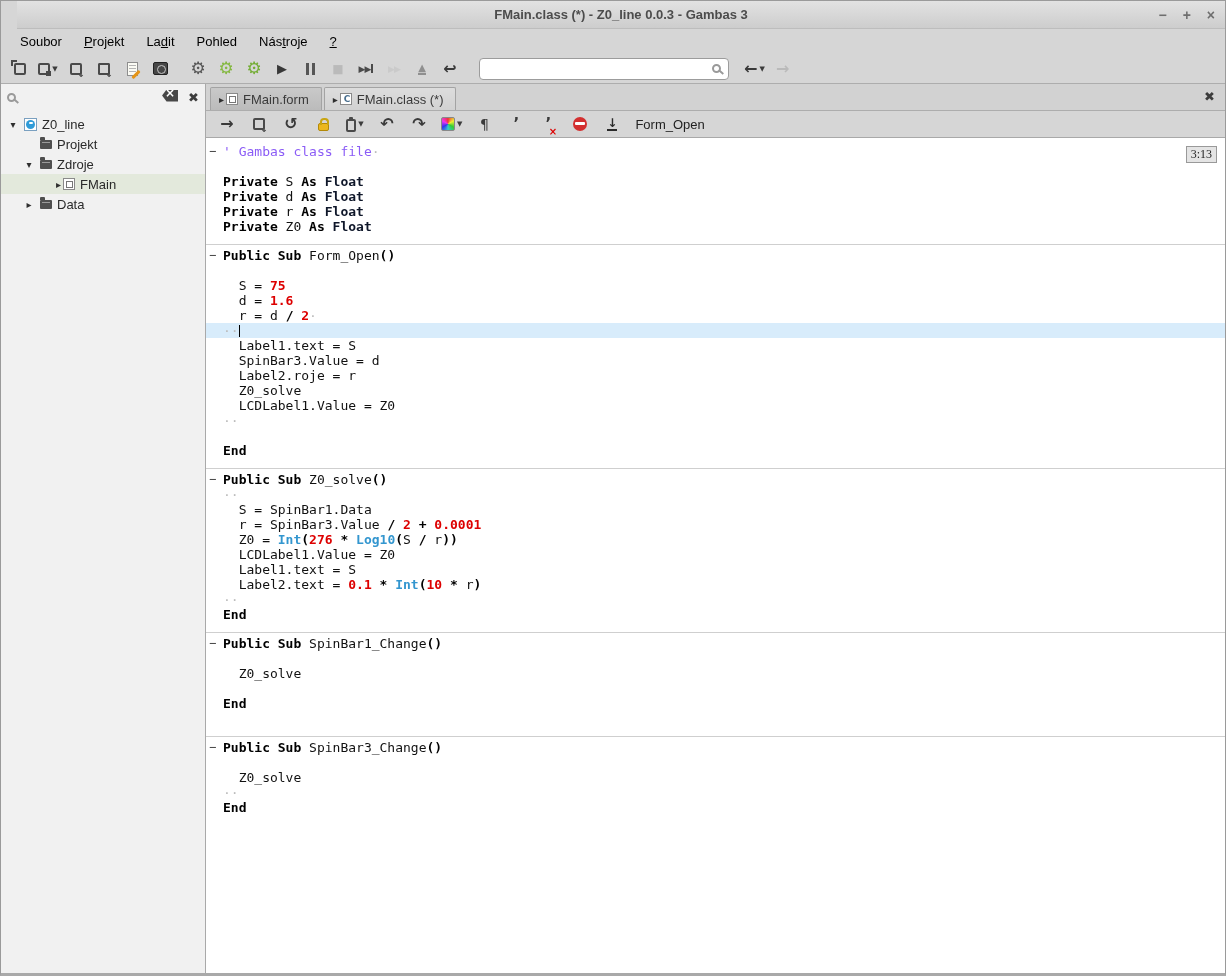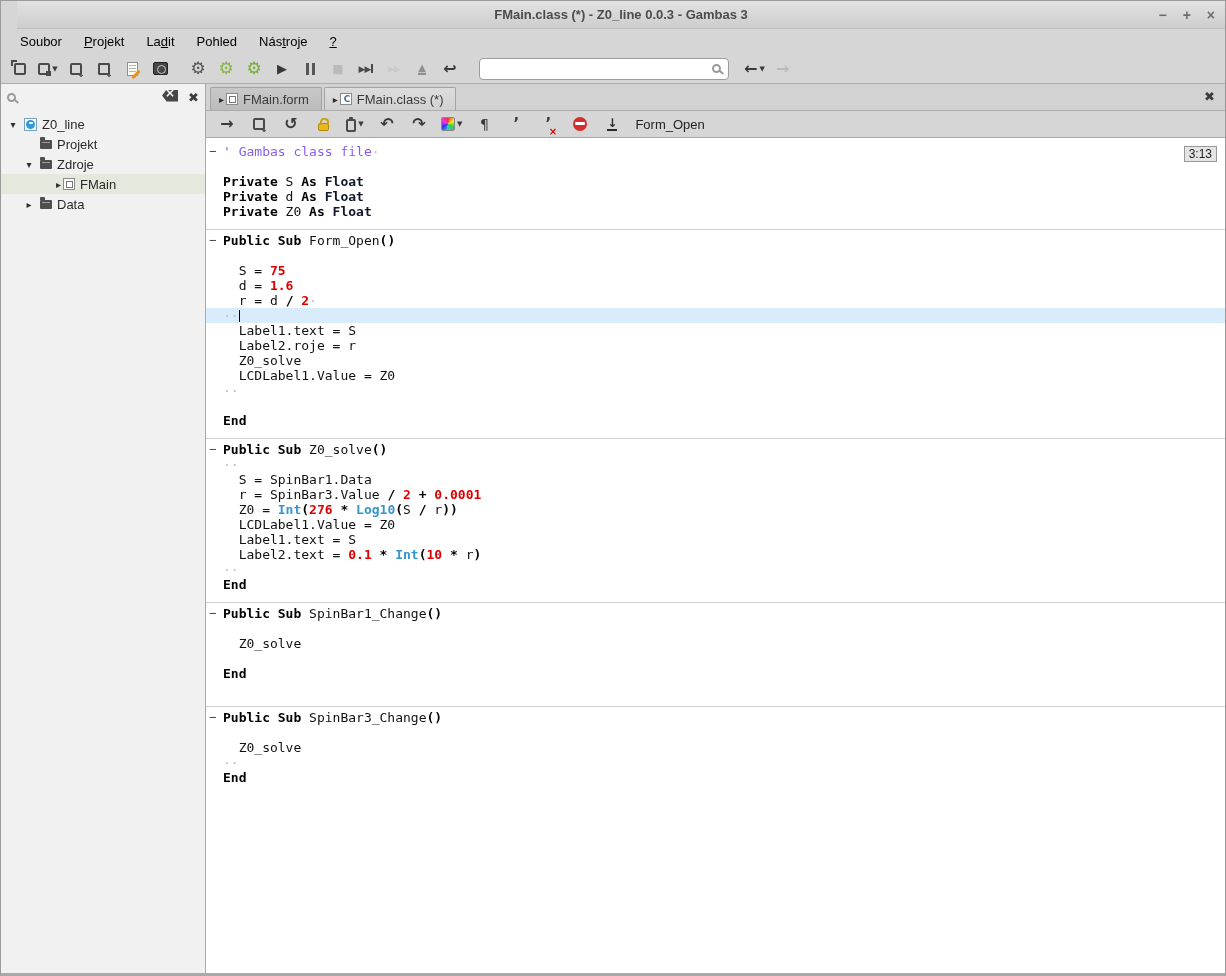--- a/index.html
+++ b/index.html
@@ -99,21 +99,21 @@
   .tab.inactive { background:linear-gradient(#c9c9c9,#bbbbbb); }
   .tab.active { background:linear-gradient(#dddddd,#d2d2d2); }
   .tabclose { position:absolute; right:10px; top:5px; }
 
   
   .edtoolbar { height:27px; flex:0 0 27px; background:#d6d6d6; border-bottom:1px solid #a9a9a9; display:flex; align-items:center; padding:0 8px; gap:6px; }
   .proclabel { margin-left:4px; color:#222; }
 
   
   .editor { flex:1; background:#fff; position:relative; overflow:hidden; font-family:"DejaVu Sans Mono", monospace; font-size:13px; }
-  .badge { position:absolute; top:8px; right:8px; background:#e4e4e4; border:1px solid #999; padding:0 4px; font-family:Liberation Sans, sans-serif; font-size:12px; color:#222; z-index:5; }
+  .badge { position:absolute; top:8px; right:8px; background:#e4e4e4; border:1px solid #999; padding:0 4px; font-family:Liberation Serif, serif; font-size:12px; color:#222; z-index:5; }
   .sec { border-top:1px solid #cfcfcf; padding:3px 0 10px 0; }
   .sec:first-child { border-top:none; padding-top:6px; }
   .cl { height:15px; line-height:15px; display:flex; white-space:pre; }
   .gut { width:17px; flex:0 0 17px; text-align:left; padding-left:3px; color:#444; font-size:12px; }
   .cl.hl { background:#d8ecfb; }
   .code { flex:1; }
   .caret { display:inline-block; width:1px; height:12px; background:#000; vertical-align:-2px; }
   .pl { color:#111; }
   .kw { color:#000; font-weight:bold; }
   .type { color:#0f172a; font-weight:bold; }
@@ -383,30 +383,32 @@
           <span class="proclabel">Form_Open</span>
         </div>
       <div class="editor" id="editor">
         <div class="badge">3:13</div>
         <div id="codehost">
             <div class="sec">
               <div class="cl"><span class="gut">−</span><span class="code"><span class="cmt">' Gambas class file</span><span class="ws">·</span></span></div>
               <div class="cl"><span class="gut"></span><span class="code"></span></div>
               <div class="cl"><span class="gut"></span><span class="code"><span class="kw">Private</span><span class="pl"> S </span><span class="kw">As</span><span class="pl"> </span><span class="type">Float</span></span></div>
               <div class="cl"><span class="gut"></span><span class="code"><span class="kw">Private</span><span class="pl"> d </span><span class="kw">As</span><span class="pl"> </span><span class="type">Float</span></span></div>
+              <div class="cl"><span class="gut"></span><span class="code"><span class="kw">Private</span><span class="pl"> r </span><span class="kw">As</span><span class="pl"> </span><span class="type">Float</span></span></div>
               <div class="cl"><span class="gut"></span><span class="code"><span class="kw">Private</span><span class="pl"> Z0 </span><span class="kw">As</span><span class="pl"> </span><span class="type">Float</span></span></div>
             </div>
             <div class="sec">
               <div class="cl"><span class="gut">−</span><span class="code"><span class="kw">Public</span><span class="pl"> </span><span class="kw">Sub</span><span class="pl"> Form_Open</span><span class="op">()</span></span></div>
               <div class="cl"><span class="gut"></span><span class="code"></span></div>
               <div class="cl"><span class="gut"></span><span class="code"><span class="pl">  S = </span><span class="num">75</span></span></div>
               <div class="cl"><span class="gut"></span><span class="code"><span class="pl">  d = </span><span class="num">1.6</span></span></div>
               <div class="cl"><span class="gut"></span><span class="code"><span class="pl">  r = d </span><span class="op">/</span><span class="pl"> </span><span class="num">2</span><span class="ws">·</span></span></div>
               <div class="cl hl"><span class="gut"></span><span class="code"><span class="ws">··</span><span class="caret"></span></span></div>
               <div class="cl"><span class="gut"></span><span class="code"><span class="pl">  Label1.text = S</span></span></div>
+              <div class="cl"><span class="gut"></span><span class="code"><span class="pl">  SpinBar3.Value = d</span></span></div>
               <div class="cl"><span class="gut"></span><span class="code"><span class="pl">  Label2.roje = r</span></span></div>
               <div class="cl"><span class="gut"></span><span class="code"><span class="pl">  Z0_solve</span></span></div>
               <div class="cl"><span class="gut"></span><span class="code"><span class="pl">  LCDLabel1.Value = Z0</span></span></div>
               <div class="cl"><span class="gut"></span><span class="code"><span class="ws">··</span></span></div>
               <div class="cl"><span class="gut"></span><span class="code"></span></div>
               <div class="cl"><span class="gut"></span><span class="code"><span class="kw">End</span></span></div>
             </div>
             <div class="sec">
               <div class="cl"><span class="gut">−</span><span class="code"><span class="kw">Public</span><span class="pl"> </span><span class="kw">Sub</span><span class="pl"> Z0_solve</span><span class="op">()</span></span></div>
               <div class="cl"><span class="gut"></span><span class="code"><span class="ws">··</span></span></div>

